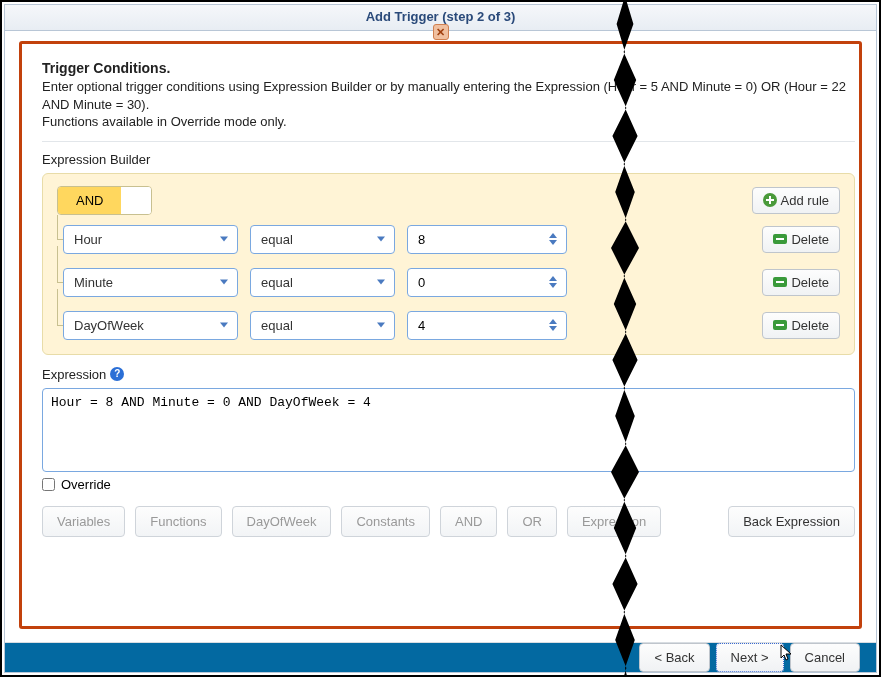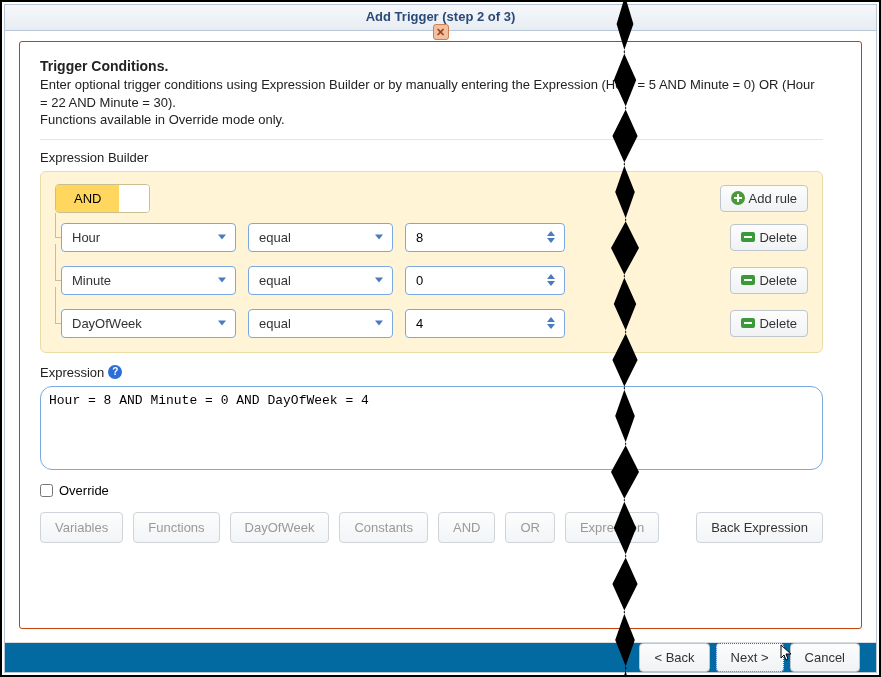--- a/index.html
+++ b/index.html
@@ -3,21 +3,21 @@
 <meta charset="utf-8">
 <style>
 * { box-sizing: border-box; margin: 0; padding: 0; }
 body { font-family: Arial, Helvetica, sans-serif; font-size: 13px; background: #fff; }
 .outer-frame { width: 881px; height: 677px; border: 2px solid #000; position: relative; overflow: hidden; }
 .dialog { position: absolute; top: 2px; left: 2px; right: 2px; bottom: 2px; border: 1px solid #b8c6d6; background: #fff; display: flex; flex-direction: column; }
 .dialog-header { background: linear-gradient(#f5f7fa,#e8edf3); border-bottom: 1px solid #b8c6d6; padding: 4px 8px; display: flex; justify-content: space-between; align-items: center; height: 26px; flex-direction: column; }
 .dialog-title { color: #2a4a7a; font-weight: bold; font-size: 13px; }
 .close-btn { width: 16px; height: 16px; background: #f0c0a0; border: 1px solid #d08050; border-radius: 3px; color: #a04010; font-size: 11px; line-height: 14px; text-align: center; cursor: pointer; font-weight: bold; }
 .dialog-body { flex: 1; padding: 10px 14px 0 14px; overflow: hidden; position: relative; }
-.inner-panel { border: 1px solid #c2410c; border-radius: 3px; padding: 16px 38px 20px 20px; height: 588px; position: relative; }
+.inner-panel { border: 3px solid #c2410c; border-radius: 3px; padding: 16px 4px 20px 20px; height: 588px; position: relative; }
 .section-title { font-weight: bold; font-size: 14px; color: #222; margin-bottom: 2px; }
 .section-desc { font-size: 13px; color: #222; line-height: 1.35; margin-bottom: 10px; }
 hr.sep { border: none; border-top: 1px solid #e2e6ea; margin: 6px 0 10px 0; }
 .label { font-size: 13px; color: #222; margin-bottom: 6px; display: flex; align-items: center; gap: 4px; }
 .help-icon { display:inline-block; width:14px; height:14px; border-radius:50%; background:#2b6fd6; color:#fff; font-size:10px; font-weight:bold; text-align:center; line-height:14px; }
 .builder-box { background: #fff4d6; border: 1px solid #e8dca8; border-radius: 6px; padding: 12px 14px 14px 14px; }
 .builder-top { display: flex; justify-content: space-between; align-items: center; margin-bottom: 10px; }
 .group-toggle { display: inline-flex; border: 1px solid #c8c090; border-radius: 4px; overflow: hidden; background: #fff; }
 .group-toggle div { padding: 6px 18px; font-size: 13px; cursor: pointer; }
 .group-toggle .active { background: #ffd75e; font-weight: 500; }
@@ -40,22 +40,22 @@
 .sel-wrap::after { content:""; position:absolute; right:10px; top:50%; transform:translateY(-50%); border-left:4px solid transparent; border-right:4px solid transparent; border-top:5px solid #4a7ac0; pointer-events:none; }
 .sel.field { width:175px; }
 .sel.op { width:145px; }
 .numwrap { position:relative; display:inline-block; }
 .numinput { width:160px; border:1px solid #7aa8e0; border-radius:4px; padding:6px 24px 6px 10px; font-size:13px; }
 .spin { position:absolute; right:4px; top:2px; bottom:2px; width:14px; display:flex; flex-direction:column; justify-content:center; gap:2px; }
 .spin span { width:0; height:0; border-left:4px solid transparent; border-right:4px solid transparent; cursor:pointer; }
 .spin .up { border-bottom:5px solid #4a7ac0; }
 .spin .dn { border-top:5px solid #4a7ac0; }
 .rule-gap { flex:1; }
-.expr-area { width:100%; height:84px; border:1px solid #7aa8e0; border-radius:12px; padding:6px 8px; font-family: "Courier New", monospace; font-size:13px; resize:none; background:#fff; }
-.override-row { margin-top:10px; display:flex; align-items:center; gap:6px; font-size:13px; }
+.expr-area { width:100%; height:84px; border:1px solid #7aa8e0; border-radius:4px; padding:6px 8px; font-family: "Courier New", monospace; font-size:13px; resize:none; background:#fff; }
+.override-row { margin-top:2px; display:flex; align-items:center; gap:6px; font-size:13px; }
 .bottom-tools { margin-top:14px; display:flex; gap:10px; align-items:center; }
 .tool-btn { border:1px solid #cfd4da; background:linear-gradient(#fdfdfd,#f2f4f6); border-radius:4px; padding:7px 14px; font-size:13px; color:#999; cursor:default; }
 .tool-btn.enabled { color:#333; cursor:pointer; }
 .tool-gap { flex:1; }
 .dialog-footer { border-top:1px solid #d8dde2; padding:0 16px; display:flex; justify-content:flex-end; gap:6px; background:#0369a1; }
 .ftr-btn { border:1px solid #bfc5cc; background:linear-gradient(#fdfdfd,#f0f2f4); border-radius:4px; padding:6px 14px; font-size:13px; cursor:pointer; color:#333; }
 .ftr-btn.primary { border:1px dotted #3a6ad0; }
 .cursor-img { position:absolute; width:14px; height:18px; pointer-events:none; }
 .tear { position:absolute; top:-6px; left:588px; width:70px; height:700px; background:#000; z-index:50; clip-path: polygon(50% 0, 62% 4%, 48% 8%, 66% 12%, 50% 16%, 68% 20%, 48% 24%, 64% 28%, 50% 32%, 70% 36%, 48% 40%, 66% 44%, 50% 48%, 68% 52%, 48% 56%, 64% 60%, 50% 64%, 70% 68%, 48% 72%, 66% 76%, 50% 80%, 68% 84%, 48% 88%, 64% 92%, 50% 96%, 60% 100%, 40% 100%, 52% 96%, 36% 92%, 50% 88%, 32% 84%, 52% 80%, 34% 76%, 50% 72%, 30% 68%, 52% 64%, 36% 60%, 50% 56%, 32% 52%, 52% 48%, 34% 44%, 50% 40%, 30% 36%, 52% 32%, 36% 28%, 50% 24%, 32% 20%, 52% 16%, 34% 12%, 50% 8%, 38% 4%); }
 </style>

